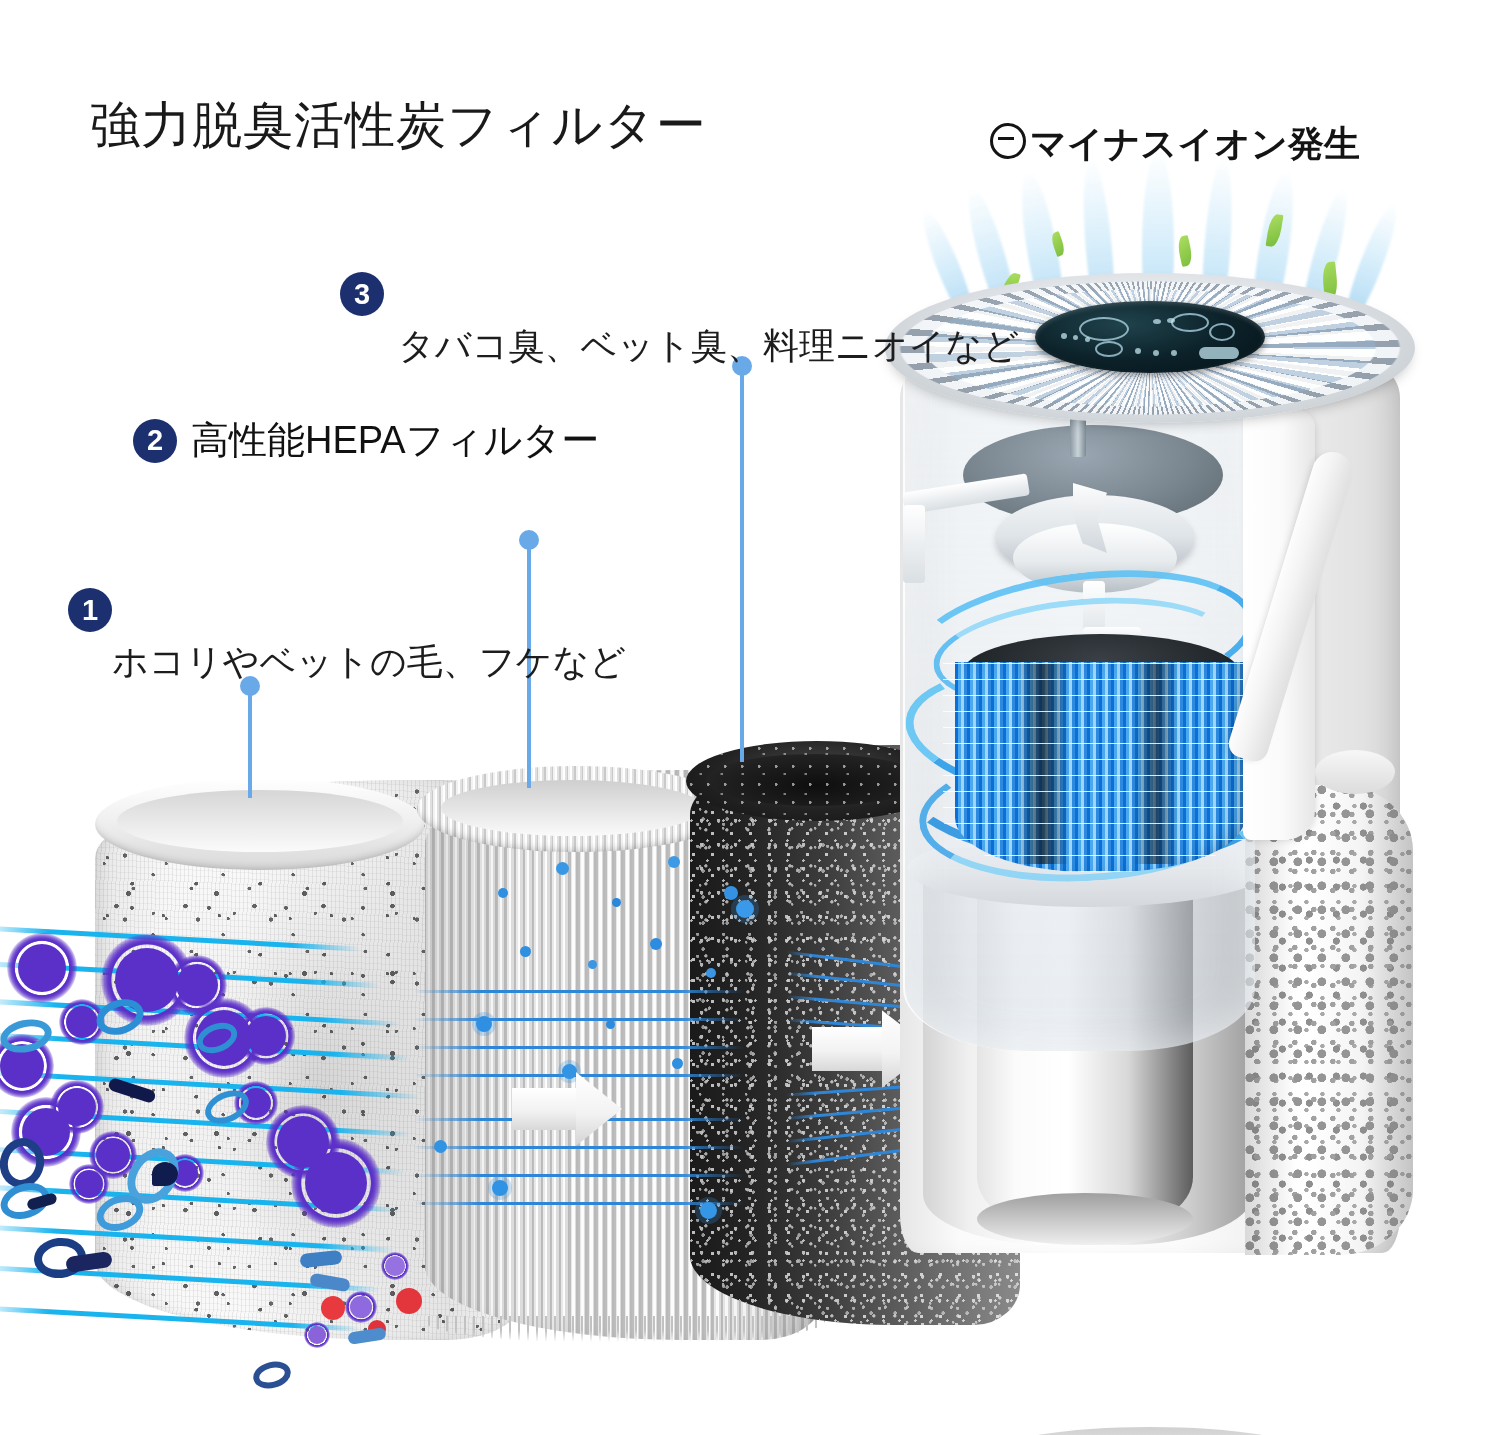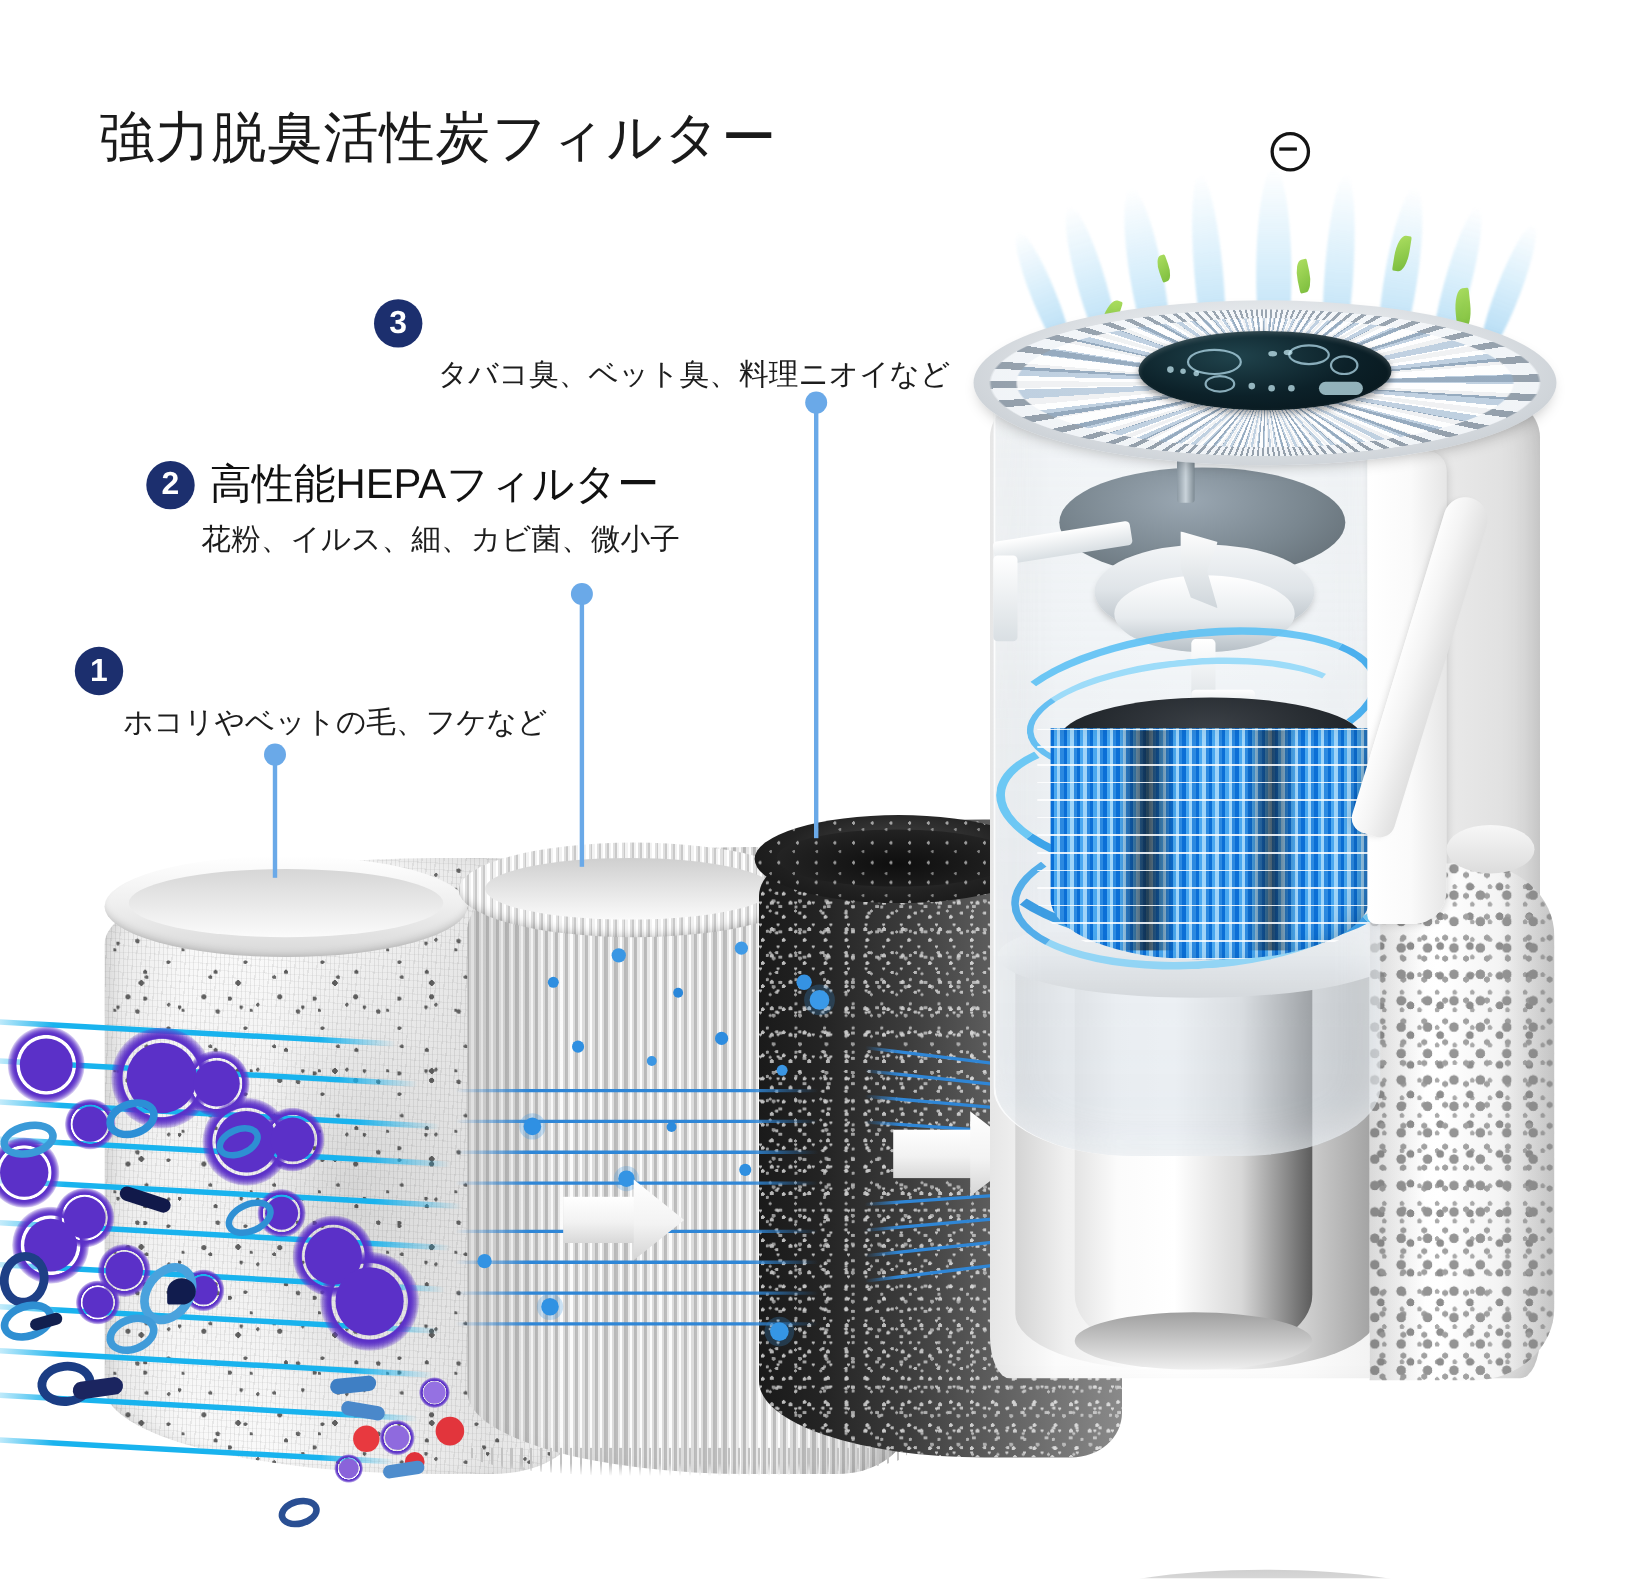--- a/index.html
+++ b/index.html
@@ -22,21 +22,21 @@
       border-radius:50%;position:relative;vertical-align:-3px;margin-right:4px;}
   .minus-glyph::after{content:"";position:absolute;left:5px;top:11px;width:16px;height:3px;background:#141414;}
 
   
   .callout{position:absolute;z-index:35;}
   .callout .row{display:flex;align-items:center;gap:14px;}
   .badge{width:44px;height:44px;border-radius:50%;background:#1c2f6e;color:#fff;
       font-size:29px;font-weight:bold;display:flex;align-items:center;justify-content:center;
       flex:0 0 auto;line-height:1;}
   .c-title{font-size:38px;color:#111;white-space:nowrap;letter-spacing:0px;}
-  .c-sub{font-size:27px;color:#1d1d1d;white-space:nowrap;margin-top:6px;}
+  .c-sub{font-size:36px;color:#1d1d1d;white-space:nowrap;margin-top:6px;}
   #callout1{left:68px;top:588px;}
   #callout1 .c-sub{margin-left:44px;}
   #callout2{left:133px;top:415px;}
   #callout2 .c-sub{margin-left:50px;}
   #callout3{left:340px;top:272px;}
   #callout3 .c-sub{margin-left:58px;}
 
   
   .leader{position:absolute;width:4px;background:#6aa9e8;z-index:20;}
   .leader::before{content:"";position:absolute;left:-8px;top:-10px;width:20px;height:20px;
@@ -289,37 +289,36 @@
     <div class="leaf" style="left:1003px;top:272px;width:13px;height:34px;transform:rotate(18deg);"></div>
     <div class="leaf" style="left:1179px;top:236px;width:12px;height:30px;transform:rotate(-12deg);"></div>
     <div class="leaf" style="left:1268px;top:214px;width:13px;height:33px;transform:rotate(9deg);"></div>
     <div class="leaf" style="left:1323px;top:262px;width:14px;height:38px;transform:rotate(-6deg);"></div>
     <div class="leaf" style="left:1124px;top:300px;width:11px;height:26px;transform:rotate(24deg);"></div>
     <div class="leaf" style="left:1053px;top:232px;width:10px;height:24px;transform:rotate(-20deg);"></div>
   </div>
 
   <div class="ion-wrap">
     <div class="ion-title">
-      <span class="minus-glyph"></span>
+      <span class="minus-glyph"></span><span>マイナスイオン発生</span>
     </div>
   </div>
 
   <div class="callout" id="callout3">
     <div class="row">
       <div class="badge">3</div>
     </div>
     <div class="c-sub">タバコ臭、ベット臭、料理ニオイなど</div>
   </div>
 
   <div class="callout" id="callout2">
     <div class="row">
       <div class="badge">2</div>
       <div class="c-title">高性能HEPAフィルター</div>
     </div>
-    <div class="c-sub">花粉、イルス、細、カビ菌、微小子</div>
   </div>
 
   <div class="callout" id="callout1">
     <div class="row">
       <div class="badge">1</div>
     </div>
     <div class="c-sub">ホコリやベットの毛、フケなど</div>
   </div>
 
   <div class="leader" style="left:248px;top:686px;height:112px;"></div>

